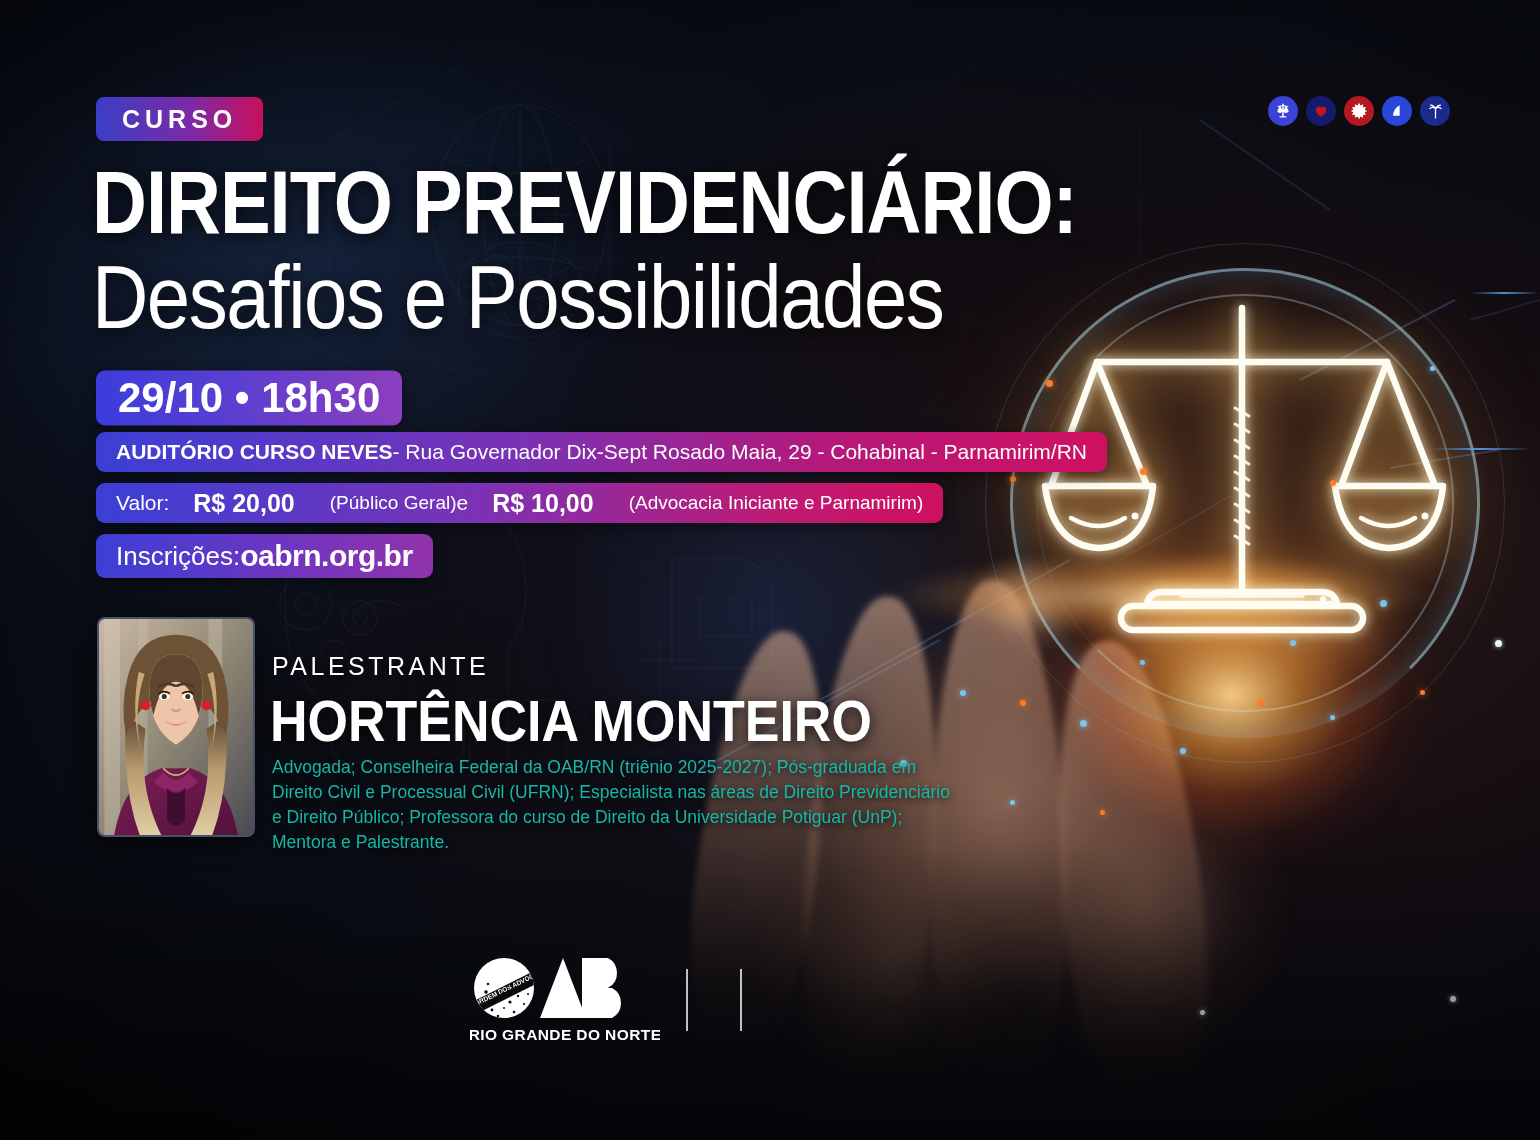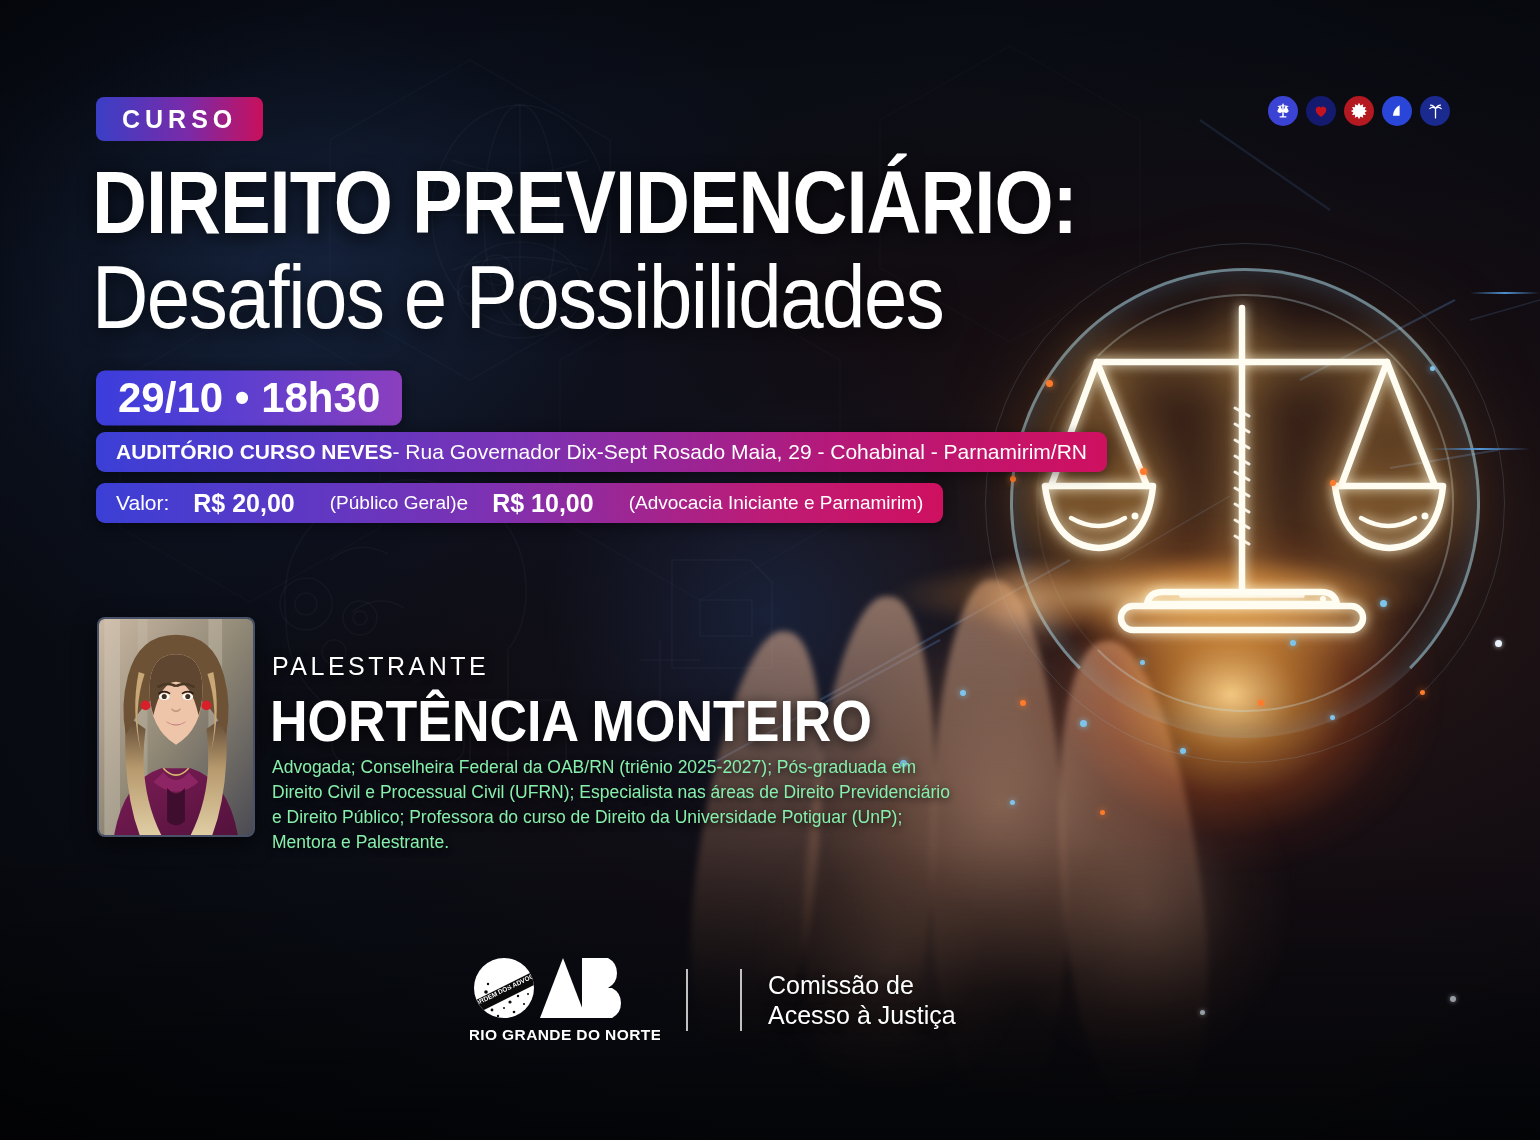--- a/index.html
+++ b/index.html
@@ -168,21 +168,21 @@
     text-shadow:0 2px 8px rgba(0,0,0,.7);
   }
   .speaker-name{
     position:absolute;left:270px;top:688px;color:#fff;
     font-size:52px;font-weight:bold;letter-spacing:0px;
     transform:scaleY(1.1);transform-origin:left top;
     text-shadow:0 3px 12px rgba(0,0,0,.75);
     white-space:nowrap;
   }
   .speaker-bio{
-    position:absolute;left:272px;top:755px;width:690px;color:#86efac;
+    position:absolute;left:272px;top:755px;width:690px;color:#14b8a6;
     font-size:17.5px;line-height:1.42;
     text-shadow:0 2px 7px rgba(0,0,0,.8);
   }
 
   
   .footer{
     position:absolute;left:470px;top:950px;display:flex;align-items:center;gap:0;
   }
   .oab-logo{width:190px;height:100px;position:relative;}
   .oab-logo svg{width:100%;height:100%;display:block;}
@@ -367,20 +367,24 @@
 
   <div class="bar bar-price">
     <span>Valor: </span>
     <span class="b">R$ 20,00</span>
     <span class="sm"> (Público Geral)</span>
     <span> e </span>
     <span class="b">R$ 10,00</span>
     <span class="sm"> (Advocacia Iniciante e Parnamirim)</span>
   </div>
 
+  <div class="bar bar-insc">
+    <span>Inscrições: </span>
+    <span class="b">oabrn.org.br</span>
+  </div>
 
   <div class="speaker-photo">
     <svg viewBox="0 0 158 220" preserveAspectRatio="xMidYMid slice">
       <defs>
         <linearGradient id="bgph" x1="0" y1="0" x2="1" y2="1">
           <stop offset="0" stop-color="#cbb9a4"></stop>
             <stop offset=".5" stop-color="#8f8775"></stop>
             <stop offset="1" stop-color="#4a4a52"></stop>
         </linearGradient>
         <linearGradient id="hairg" x1="0" y1="0" x2="0" y2="1">
@@ -469,19 +473,15 @@
         </g>
 
         <path d="M70 68 L93 8 L116 68 Z" fill="#fff"></path>
 
         <path d="M112 8 h26 a17 17 0 0 1 0 30 h-26 z M112 38 h30 a17 17 0 0 1 0 30 h-30 z" fill="#fff"></path>
         <text x="95" y="90" text-anchor="middle" font-family="'Liberation Sans',sans-serif" font-size="15.5" font-weight="bold" fill="#fff" letter-spacing="0.4">RIO GRANDE DO NORTE</text>
       </svg>
     </div>
     <div class="foot-div"></div>
     <div class="foot-div"></div>
-    <div class="foot-txt">
-      <div>Comissão de</div>
-      <div>Acesso à Justiça</div>
-    </div>
   </div>
 
 </div>
 
 </body></html>

